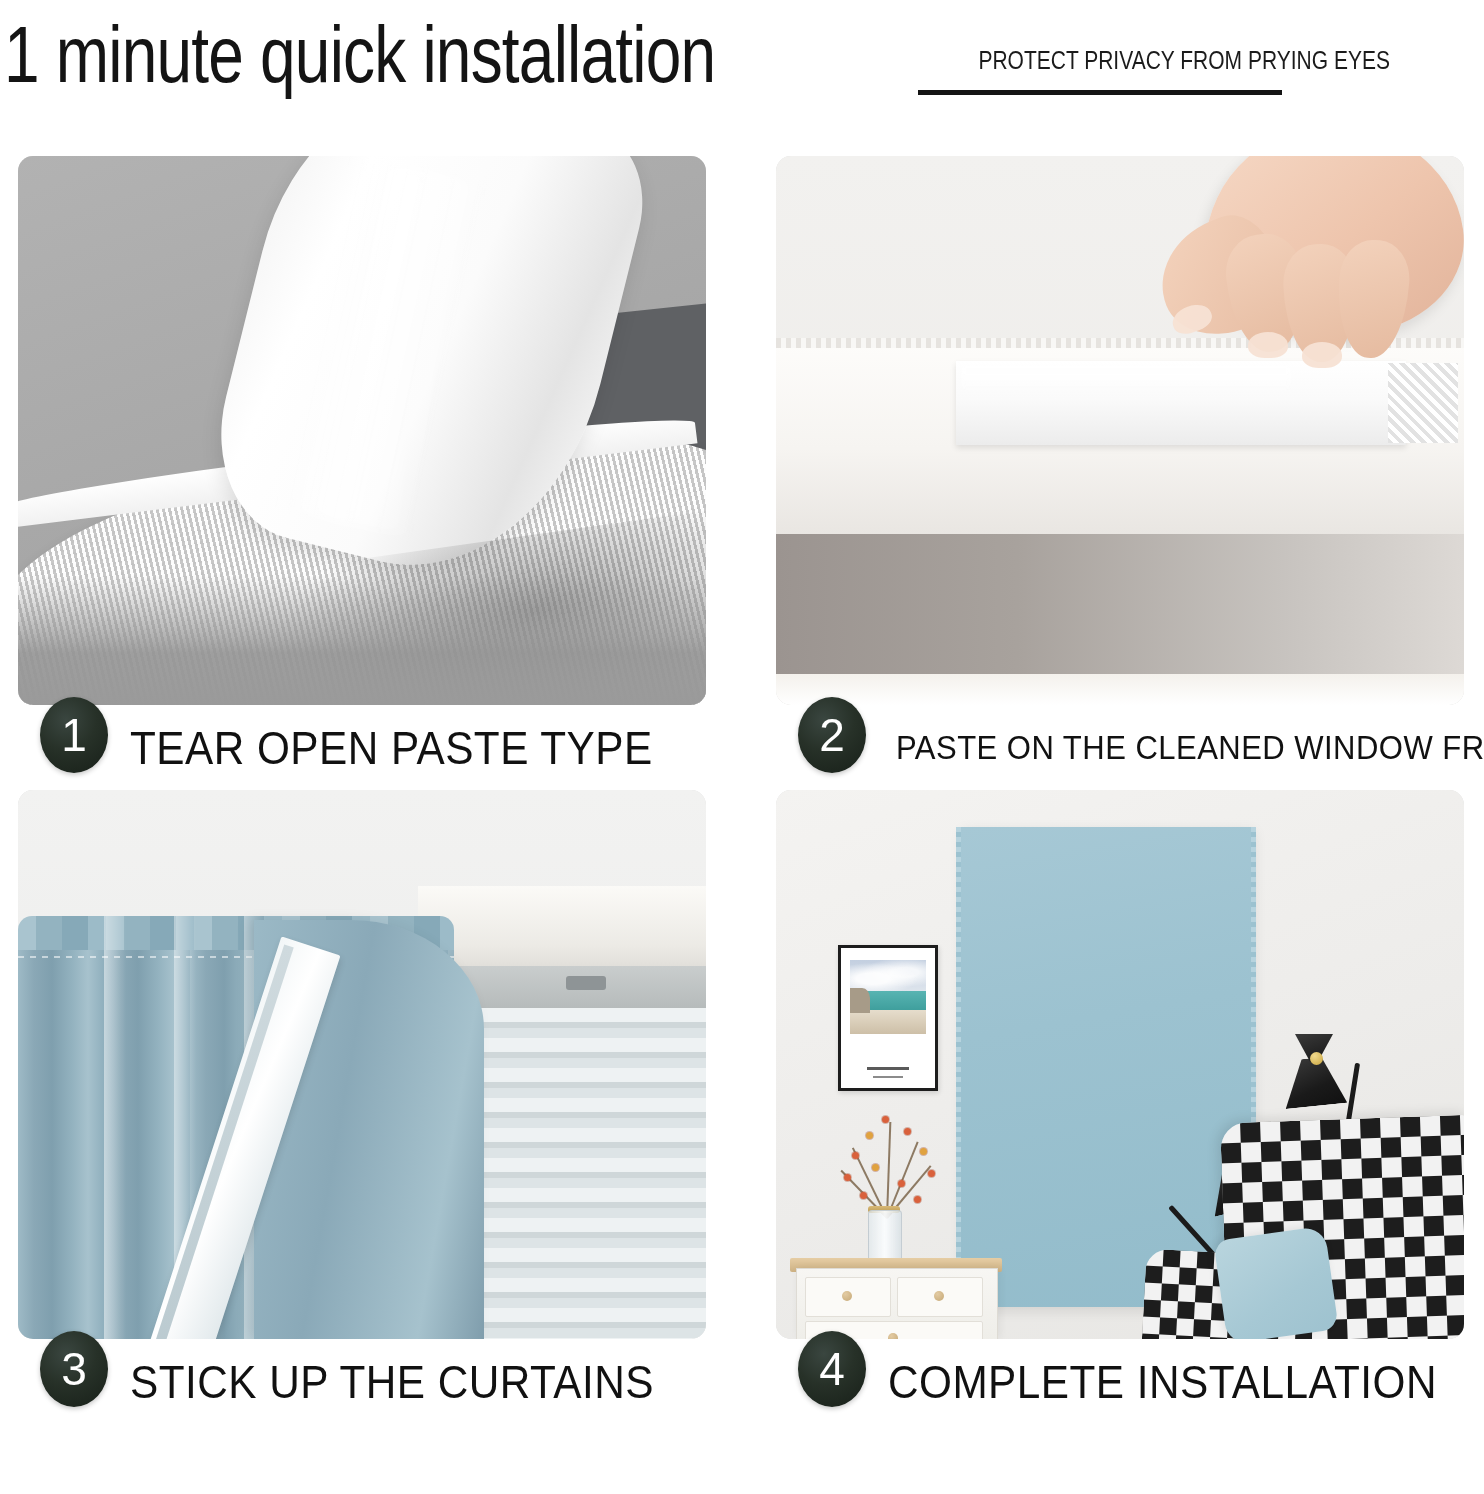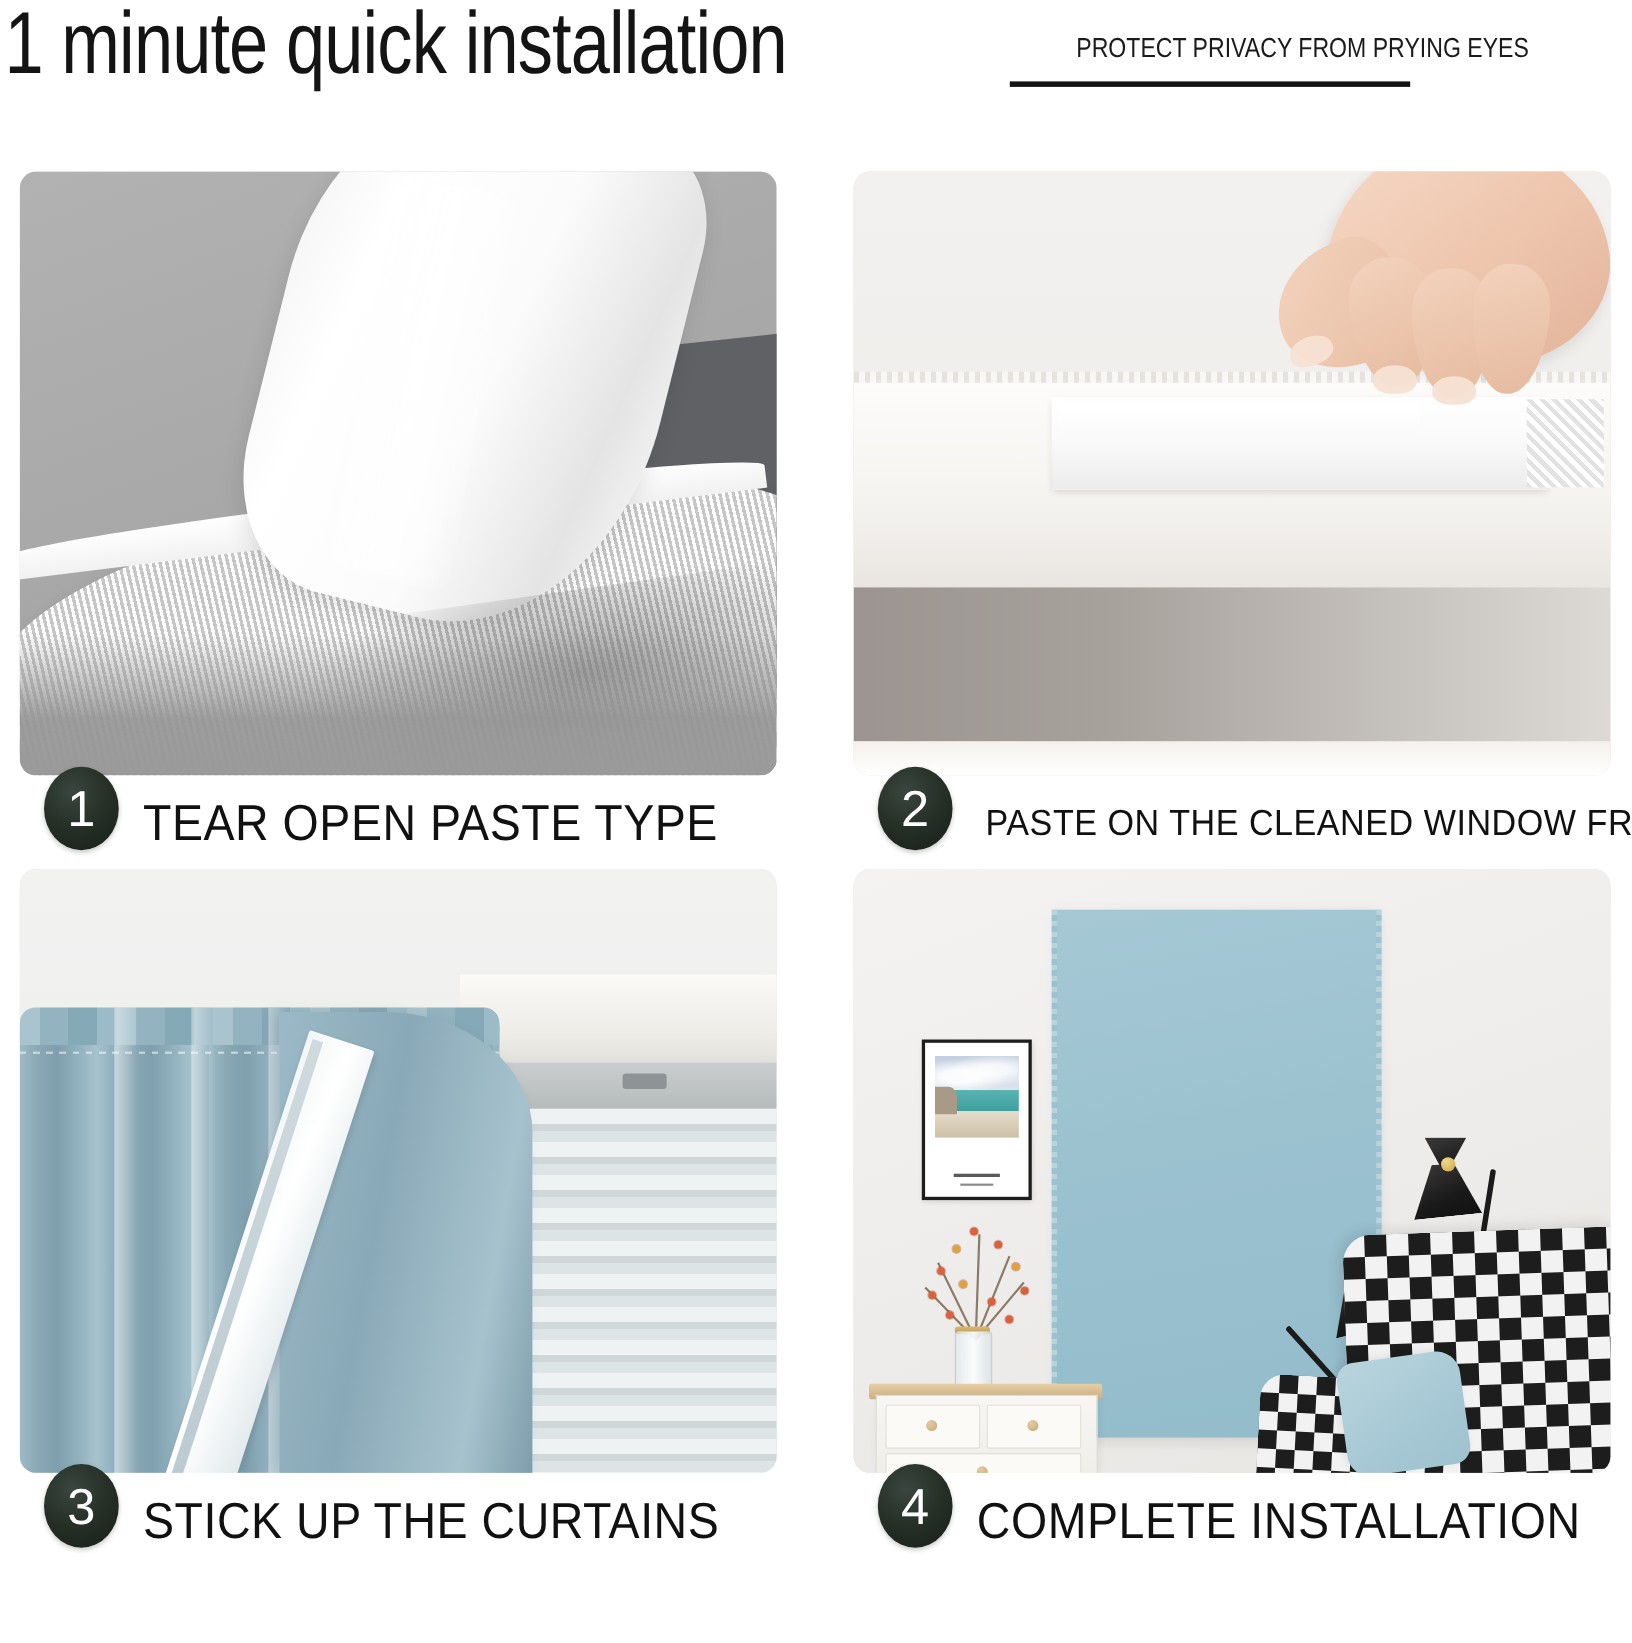--- a/index.html
+++ b/index.html
@@ -13,21 +13,21 @@
     height: 1494px;
     overflow: hidden;
     font-family: "Liberation Sans", sans-serif;
     color: #111111;
     position: relative;
   }
 
   
   .header {
     position: absolute;
-    left: 0; top: 0;
+    left: 0; top: 16px;
     width: 1284px;
     height: 150px;
   }
   .header-title {
     position: absolute;
     left: 4px;
     top: -4px;
     font-family: "Liberation Sans", sans-serif;
     font-size: 80px;
     font-weight: 400;

